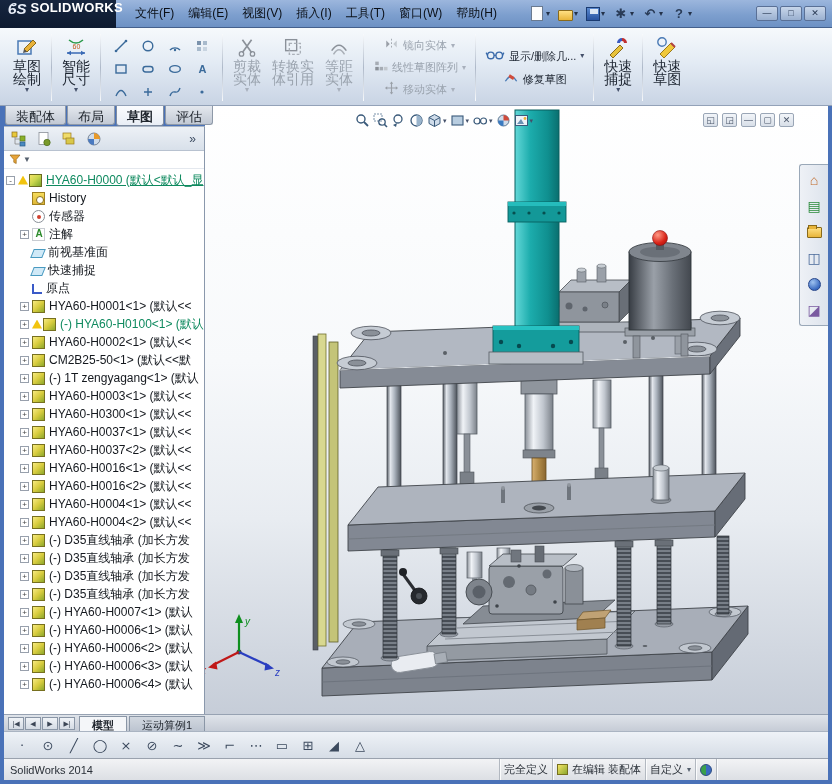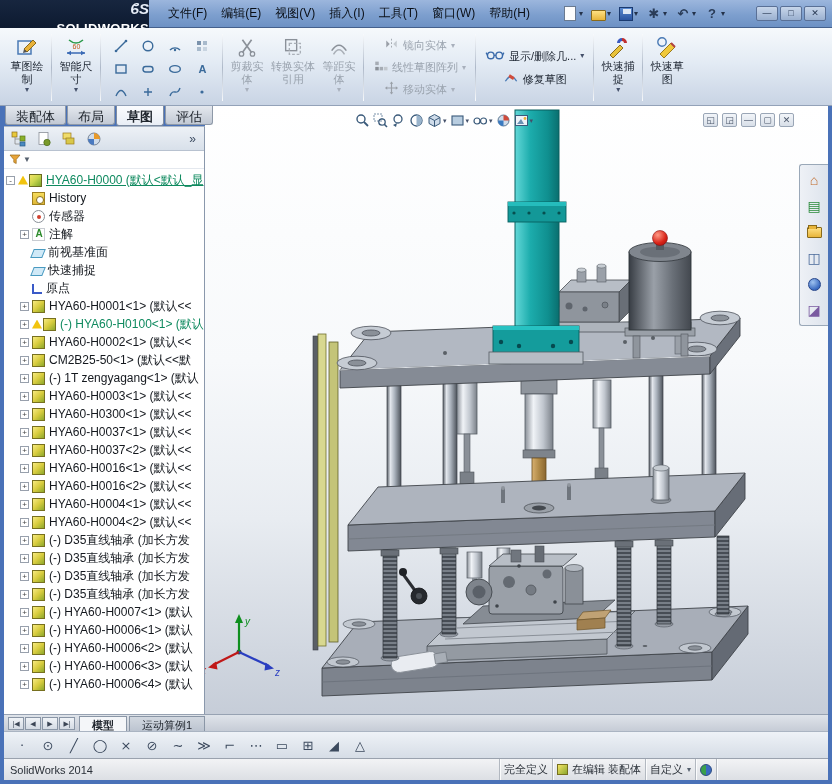--- a/index.html
+++ b/index.html
@@ -3,22 +3,22 @@
 <meta charset="utf-8">
 <style>
   html,body{margin:0;padding:0;background:#222;}
   *{box-sizing:border-box;font-family:"Liberation Sans","DejaVu Sans",sans-serif;}
   .app{position:relative;width:832px;height:784px;background:#4a72b8;overflow:hidden;}
 
   
   .titlebar{position:absolute;left:0;top:0;width:832px;height:28px;
     background:linear-gradient(180deg,#9cb6dd 0%,#7d9fce 55%,#6d91c4 100%);
     border-bottom:1px solid #44608c;display:flex;align-items:center;}
-  .logo{width:149px;height:28px;background:linear-gradient(180deg,#17263f,#0d1a30);
-    color:#fff;display:flex;align-items:flex-end;padding-left:8px;gap:4px;flex-direction:column;}
+  .logo{width:116px;height:28px;background:linear-gradient(180deg,#17263f,#0d1a30);
+    color:#fff;display:flex;align-items:flex-start;padding-left:8px;gap:4px;}
   .logo .mark{font-style:italic;font-weight:bold;font-size:15px;color:#e8eef8;}
   .logo .word{font-weight:bold;font-size:13px;letter-spacing:.3px;}
   .menus{display:flex;align-items:center;margin-left:12px;}
   .menu-item{font-size:12px;color:#0a0f16;padding:4px 7px;cursor:default;}
   .quickbar{display:flex;align-items:center;margin-left:22px;gap:2px;}
   .qbtn{display:flex;align-items:center;height:22px;padding:0 3px;border-radius:2px;}
   .qbtn .qi{width:16px;height:16px;display:inline-block;position:relative;}
   .qbtn .qd{font-size:8px;color:#23324a;margin-left:1px;}
   .qi-page{background:#fdfdfd;border:1px solid #6a7a90;width:12px!important;height:15px!important;margin:0 2px;}
   .qi-folder{background:linear-gradient(180deg,#ffe083,#e8b53a);border:1px solid #8a6a1a;width:15px!important;height:11px!important;margin-top:4px;border-radius:1px;}
@@ -30,21 +30,21 @@
     font-size:9px;line-height:13px;text-align:center;color:#2a3a55;border-radius:2px;}
 
   
   .ribbon{position:absolute;left:0;top:28px;width:832px;height:78px;
     background:linear-gradient(180deg,#f6f9fc 0%,#e3ebf4 45%,#d2dcea 80%,#c9d4e4 100%);
     border-bottom:1px solid #93a2b8;display:flex;align-items:stretch;padding:4px 0 2px 6px;}
   .vsep{width:1px;background:linear-gradient(180deg,#f8fafc,#aeb9c9,#f8fafc);margin:2px 3px;}
   .rbtn{display:flex;flex-direction:column;align-items:center;justify-content:flex-start;
     padding:2px 1px;border-radius:2px;}
   .rbtn .ricon{height:26px;display:flex;align-items:center;}
-  .rlabel{font-size:11px;line-height:13px;text-align:center;color:#1c2430;width:40px;}
+  .rlabel{font-size:14px;line-height:13px;text-align:center;color:#1c2430;width:40px;}
   .rbtn.w46 .rlabel{width:40px}.rbtn.w54 .rlabel{width:48px}
   .drop{font-size:8px;color:#44506a;line-height:8px;}
   .rbtn.disabled .rlabel,.rrow.disabled .srlabel{color:#9aa3ae;}
   .rbtn.disabled .drop,.rrow.disabled .drop{color:#a8b0bc;}
   .egrid{display:grid;grid-template-columns:repeat(4,26px);grid-auto-rows:22px;gap:1px;padding:3px 4px;}
   .ebtn{display:flex;align-items:center;justify-content:center;border-radius:2px;}
   .rstack{display:flex;flex-direction:column;justify-content:center;gap:2px;padding:2px 3px;align-items:center;}
   .rrow{display:flex;align-items:center;gap:4px;padding:1px 3px;border-radius:2px;}
   .srlabel{font-size:11px;color:#1c2430;white-space:nowrap;}
 

